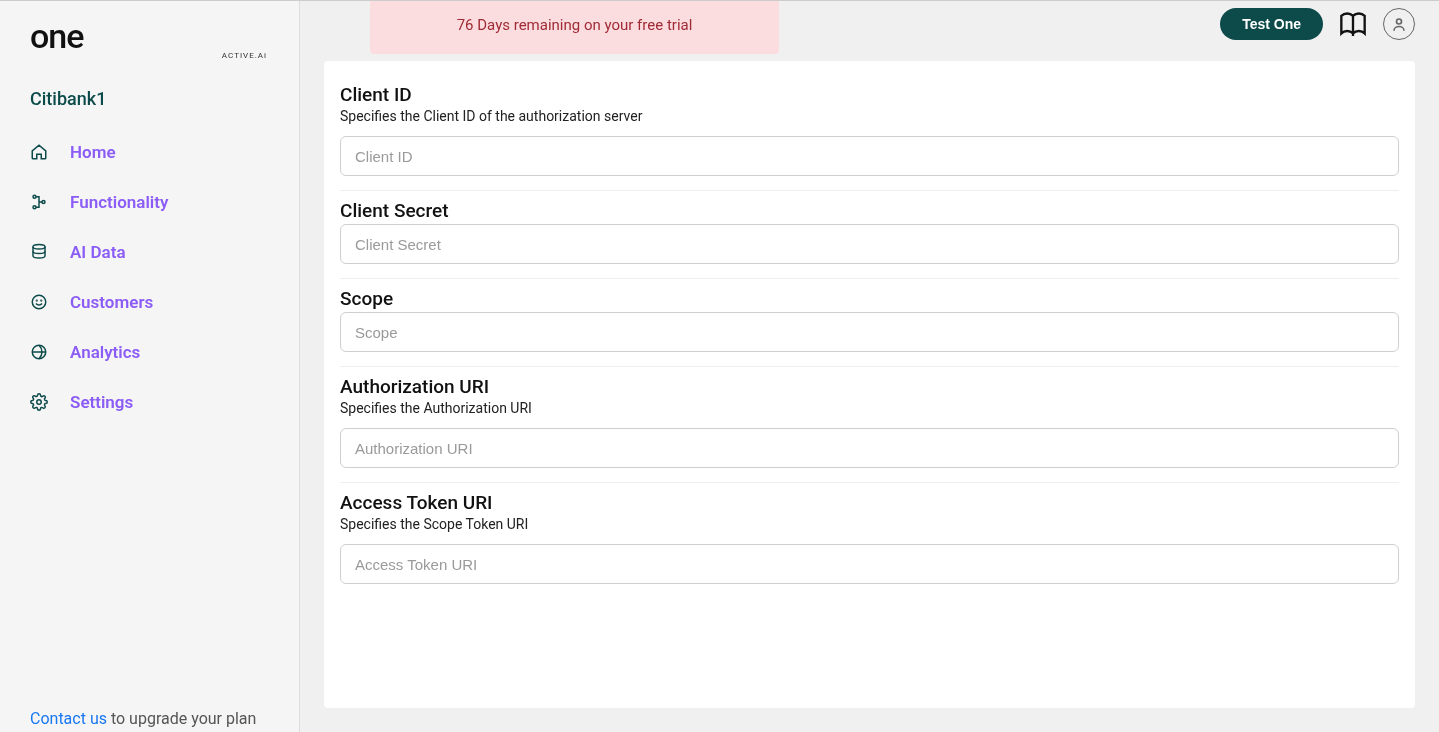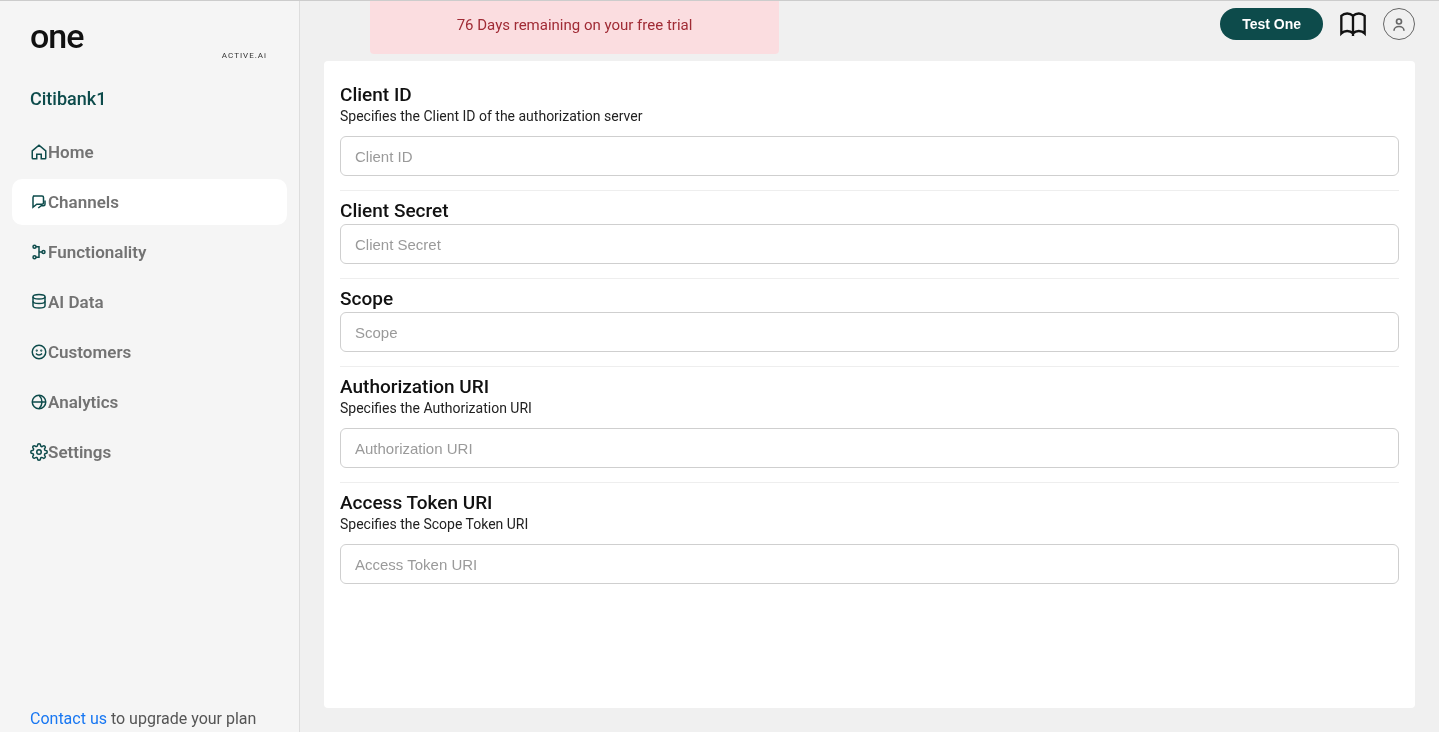--- a/index.html
+++ b/index.html
@@ -45,23 +45,24 @@
       color: #0d4b4b;
       font-weight: 500;
     }
     .nav { padding: 10px 12px 0 12px; }
     .nav-item {
       display: flex;
       align-items: center;
       padding: 13px 18px;
       border-radius: 10px;
       cursor: pointer;
-      color: #737373;
+      color: #8b5cf6;
       font-size: 17px;
       font-weight: 600;
+      gap: 22px;
       margin-bottom: 4px;
     }
     .nav-item.active { background: #ffffff; }
     .nav-item .icon {
       width: 18px;
       height: 18px;
       color: #0d4b4b;
       flex-shrink: 0;
     }
     .footer {
@@ -185,29 +186,20 @@
   <div class="tenant">Citibank1</div>
 
   <nav class="nav">
     <div class="nav-item">
       <span class="icon">
         <svg viewBox="0 0 24 24" fill="none" stroke="currentColor" stroke-width="2">
             <path d="M3 10.5L12 3l9 7.5V20a1 1 0 0 1-1 1h-5v-6h-6v6H4a1 1 0 0 1-1-1v-9.5z"></path>
           </svg>
       </span>
       <span>Home</span>
-    </div>
-    <div class="nav-item active">
-      <span class="icon">
-        <svg viewBox="0 0 24 24" fill="none" stroke="currentColor" stroke-width="2">
-            <path d="M4 4h12a2 2 0 0 1 2 2v7a2 2 0 0 1-2 2H9l-5 4V6a2 2 0 0 1 2-2z"></path>
-            <path d="M20 10v5a2 2 0 0 1-2 2h-3l-4 3"></path>
-          </svg>
-      </span>
-      <span>Channels</span>
     </div>
     <div class="nav-item">
       <span class="icon">
         <svg viewBox="0 0 24 24" fill="none" stroke="currentColor" stroke-width="2">
             <circle cx="6" cy="5" r="2"></circle>
             <circle cx="6" cy="19" r="2"></circle>
             <circle cx="18" cy="12" r="2"></circle>
             <path d="M8 5h4v14H8M12 12h4"></path>
           </svg>
       </span>

